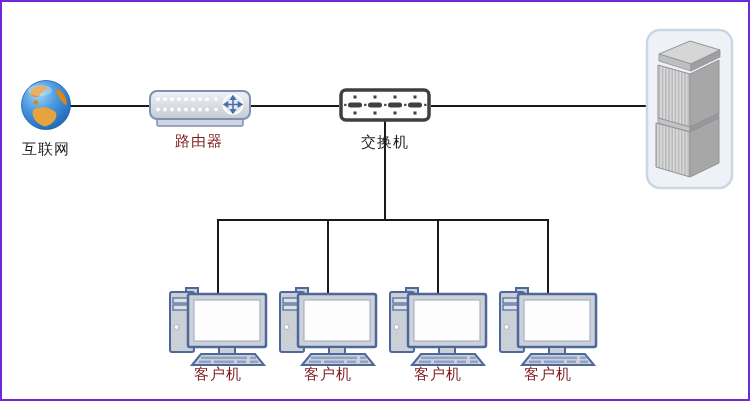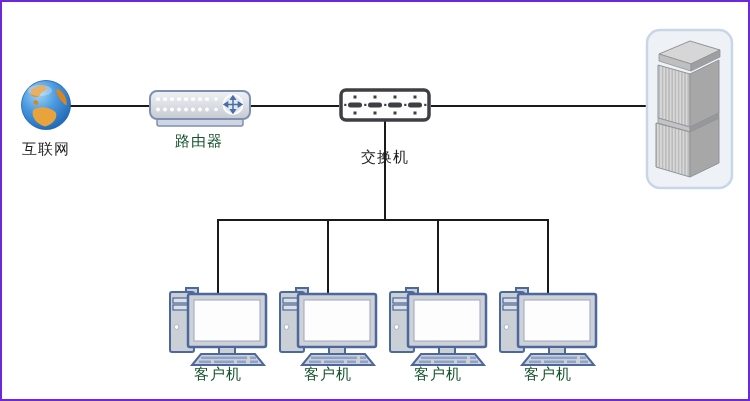--- a/index.html
+++ b/index.html
@@ -8,21 +8,21 @@
     background:#ffffff;border:2px solid #6d28d9;box-sizing:border-box;
     font-family:Liberation Sans, sans-serif;
     overflow:hidden;
   }
   .link{position:absolute;background:#1a1a1a;}
   .node-icon{position:absolute;}
   .node-label{
     position:absolute;width:100px;text-align:center;
     font-size:15px;letter-spacing:1px;color:#1f1f1f;
   }
-  .label-blue{color:#14532d;}
+  .label-blue{color:#7f1d1d;}
 </style>
 </head>
 <body>
 
 <div class="stage">
 
   <div class="link" style="left:67px;top:103px;width:81px;height:2px;"></div>
   <div class="link" style="left:248px;top:103px;width:89px;height:2px;"></div>
   <div class="link" style="left:429px;top:103px;width:217px;height:2px;"></div>
   <div class="link" style="left:382px;top:117px;width:2px;height:101px;"></div>
@@ -105,21 +105,21 @@
         <rect x="54.5" y="24.5" width="3" height="3"></rect>
       <rect x="74.5" y="8.5" width="3" height="3"></rect>
         <rect x="74.5" y="24.5" width="3" height="3"></rect>
       <rect x="25.2" y="16.8" width="2.2" height="2.2"></rect>
         <rect x="45.2" y="16.8" width="2.2" height="2.2"></rect>
       <rect x="65.2" y="16.8" width="2.2" height="2.2"></rect>
         <rect x="5.2" y="16.8" width="2.2" height="2.2"></rect>
       <rect x="85.2" y="16.8" width="2.2" height="2.2"></rect>
     </g>
   </svg>
-  <div class="node-label" style="left:333px;top:146px;">交换机</div>
+  <div class="node-label" style="left:333px;top:131px;">交换机</div>
 
   <svg class="node-icon" style="left:643px;top:26px;" width="89" height="164" viewBox="0 0 89 164">
     <defs>
       <pattern id="vents" width="3.2" height="6" patternUnits="userSpaceOnUse">
         <rect width="3.2" height="6" fill="#d9d9d9"></rect>
         <rect x="1" width="1.2" height="6" fill="#b1b1b1"></rect>
       </pattern>
     </defs>
     <rect x="2" y="2" width="85" height="158" rx="13" fill="#eef2f7" stroke="#c9d6e6" stroke-width="2.5"></rect>
 

